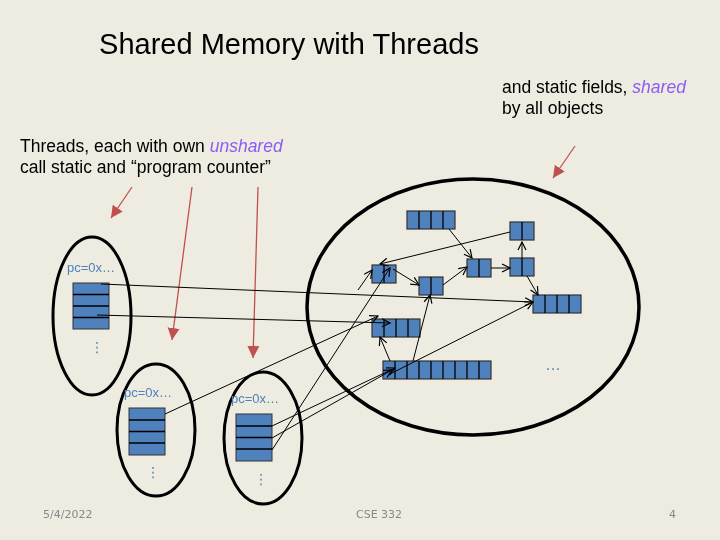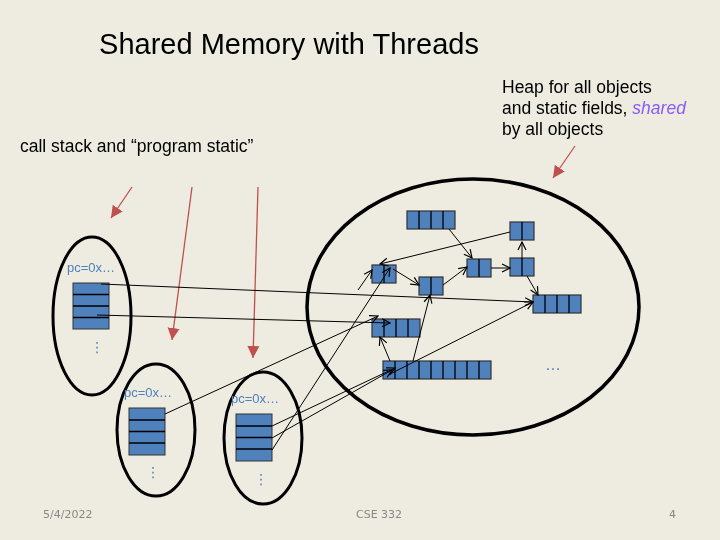--- a/index.html
+++ b/index.html
@@ -10,27 +10,27 @@
   .footer{position:absolute;top:508px;font-size:11px;color:#888;font-family:"DejaVu Sans",sans-serif;}
   svg{position:absolute;left:0;top:0;}
   .pc{font-family:"Liberation Sans",sans-serif;font-size:13px;fill:#4f81bd;}
 </style>
 </head>
 <body>
 
 <div class="title">Shared Memory with Threads</div>
 
 <div class="label" style="left:502px;top:77px;">
-  <div>Heap for all objects</div>
   <div><span>and static fields, </span><span class="em">shared</span></div>
   <div>by all objects</div>
 </div>
 
 <div class="label" style="left:20px;top:136px;">
-  <div>call stack and “program static”</div>
+  <div><span>Threads, each with own </span><span class="em">unshared</span></div>
+  <div>call static and “program counter”</div>
 </div>
 
 <svg width="720" height="540">
   <defs>
     <marker id="ah" markerWidth="10" markerHeight="10" refX="9" refY="5" orient="auto" markerUnits="userSpaceOnUse">
       <path d="M1,1 L9,5 L1,9" fill="none" stroke="#000" stroke-width="1.2"></path>
     </marker>
     <marker id="rh" markerWidth="14" markerHeight="14" refX="12" refY="7" orient="auto" markerUnits="userSpaceOnUse">
       <path d="M0,1 L12,7 L0,13 Z" fill="#c0504d"></path>
     </marker>

